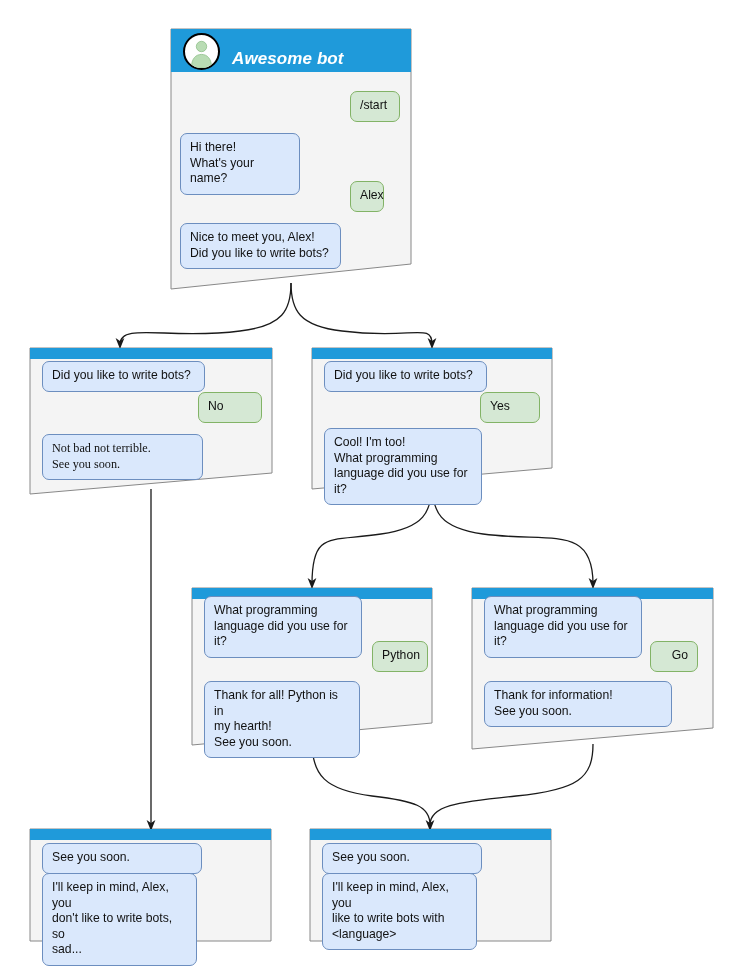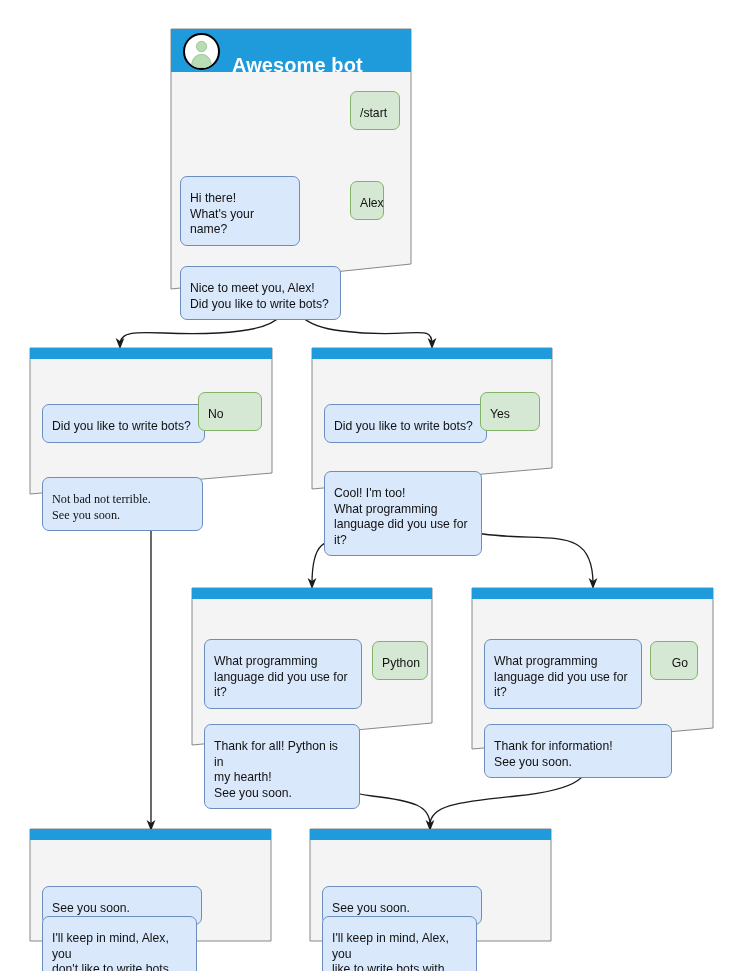--- a/index.html
+++ b/index.html
@@ -26,40 +26,40 @@
   .hdr-small{height:11px;}
   .avatar{
     position:absolute;left:12px;top:4px;
     width:37px;height:37px;border-radius:50%;
     background:#ffffff;border:2px solid #000000;
     box-sizing:border-box;
     overflow:hidden;
   }
   .avatar svg{position:absolute;left:0;top:0;}
   .bot-title{
-    position:absolute;left:61px;top:15px;height:43px;
+    position:absolute;left:61px;top:8px;height:43px;
     display:flex;align-items:center;
-    color:#ffffff;font-size:20px;font-weight:bold;
+    color:#ffffff;font-size:17px;font-weight:bold;
     letter-spacing:.1px;
+    font-style:italic;
   }
   .msgs{position:absolute;left:0;right:0;}
   .bub{
     position:absolute;
     box-sizing:border-box;
     border-radius:7px;
     font-size:12.2px;
     line-height:15.5px;
     color:#111111;
-    padding:14px 9px 7px 9px;
+    padding:6px 9px 7px 9px;
     white-space:pre-line;
   }
   .bub.in{
     background:#dae8fc;
     border:1px solid #6c8ebf;
-    margin-top:43px;
   }
   .bub.out{
     background:#d5e8d4;
     border:1px solid #82b366;
   }
 </style>
 </head>
 <body>
 
 <div id="flow">

